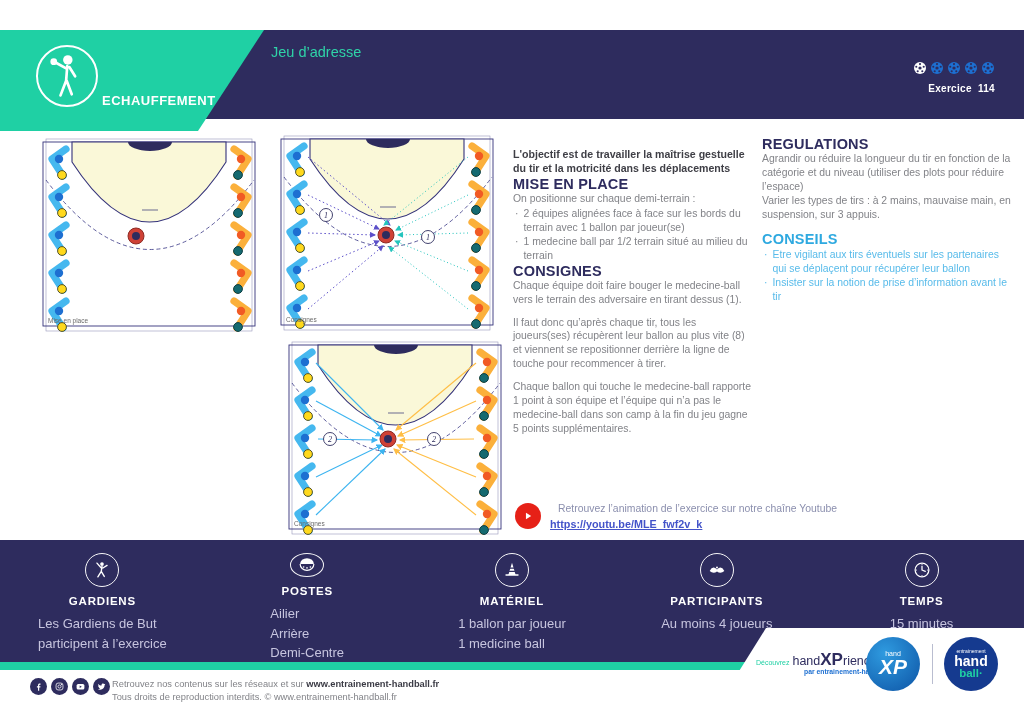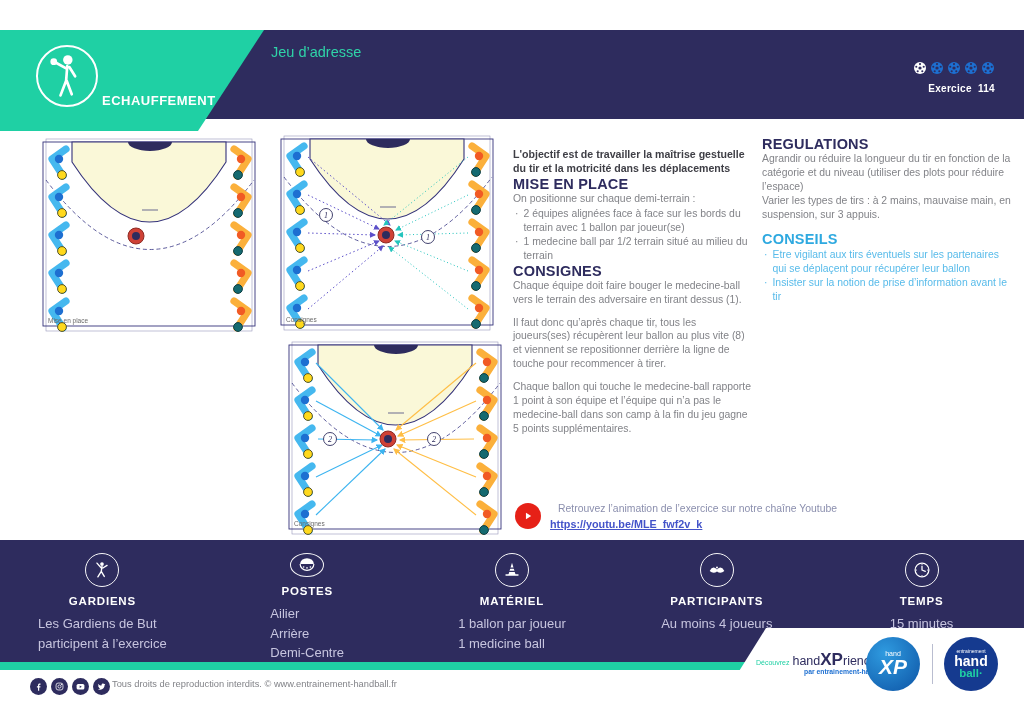--- a/index.html
+++ b/index.html
@@ -492,20 +492,21 @@
             <path d="M10.2,9.7 L14.8,12.5 L10.2,15.3 Z" fill="#2e2c5e"></path>
           </svg>
         </div>
       <div class="soc">
           <svg width="11" height="11" viewBox="0 0 24 24">
             <path d="M20.5,7.2c-.6.3-1.3.5-1.9.6.7-.4,1.2-1.1,1.5-1.9-.7.4-1.4.7-2.2.8-.6-.7-1.5-1.1-2.5-1.1-1.9,0-3.4,1.5-3.4,3.4 0,.3 0,.5.1.8-2.8-.1-5.3-1.5-7-3.5-.3.5-.5,1.1-.5,1.7 0,1.2.6,2.2,1.5,2.8-.6,0-1.1-.2-1.5-.4 0,1.6 1.2,3 2.7,3.3-.3.1-.6.1-.9.1-.2,0-.4,0-.7-.1.4,1.4 1.7,2.3 3.2,2.4-1.2.9-2.6,1.5-4.2,1.5h-.8c1.5.9 3.3,1.5 5.2,1.5 6.2,0 9.6-5.1 9.6-9.6v-.4c.6-.5 1.2-1.1 1.8-1.9z" fill="#fff"></path>
           </svg>
         </div>
     </div>
     <div class="foot-txt">
+      <div><span>Retrouvez nos contenus sur les réseaux et sur </span><b>www.entrainement-handball.fr</b></div>
       <div>Tous droits de reproduction interdits. © www.entrainement-handball.fr</div>
     </div>
   </div>
 
   <div id="notch">
     <div class="brand-line">
       <span class="b-disc">Découvrez</span><span class="b-hand">hand</span><span class="b-xp">XP</span><span class="b-rience">rience</span>
     </div>
     <div class="b-par">par entrainement-handball.fr</div>
     <div class="logo-xp">

